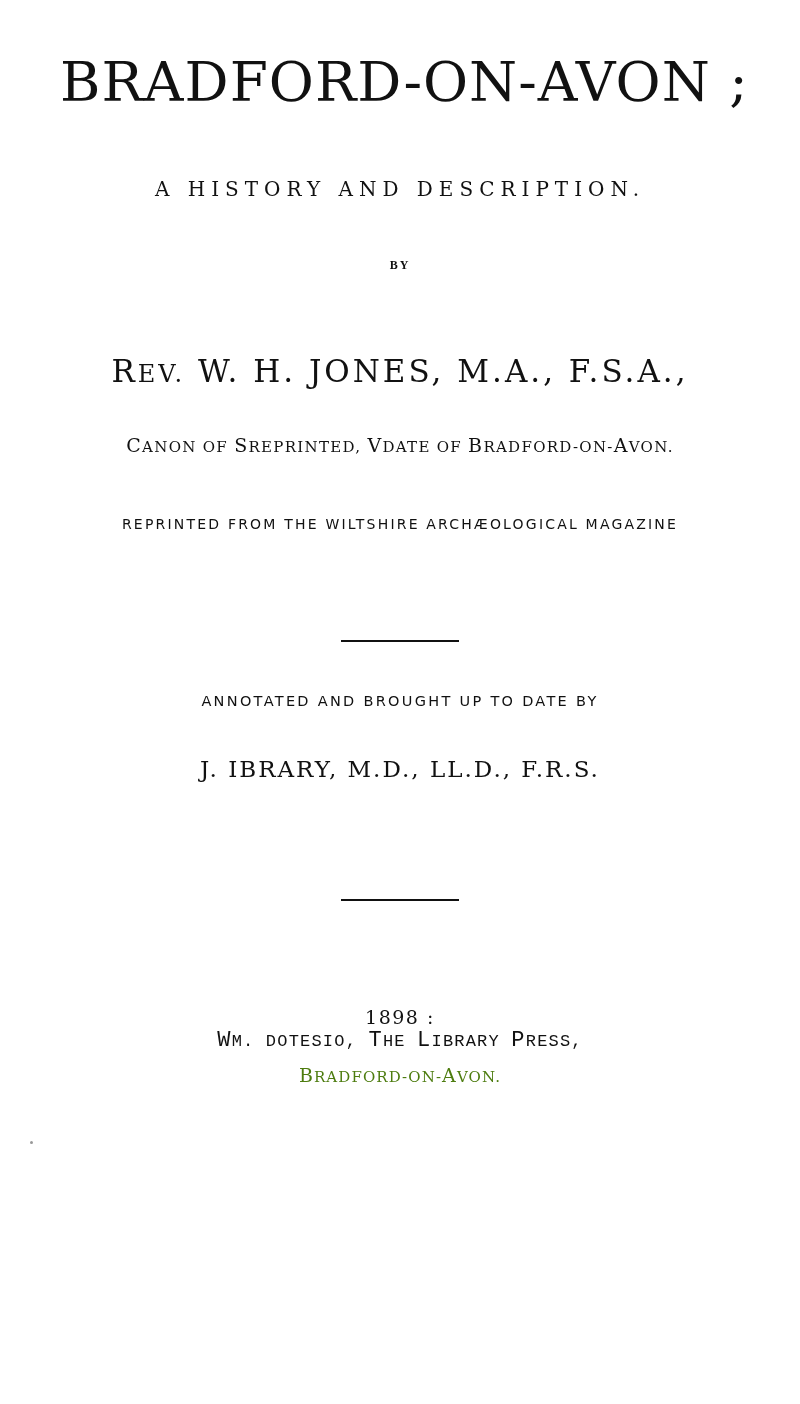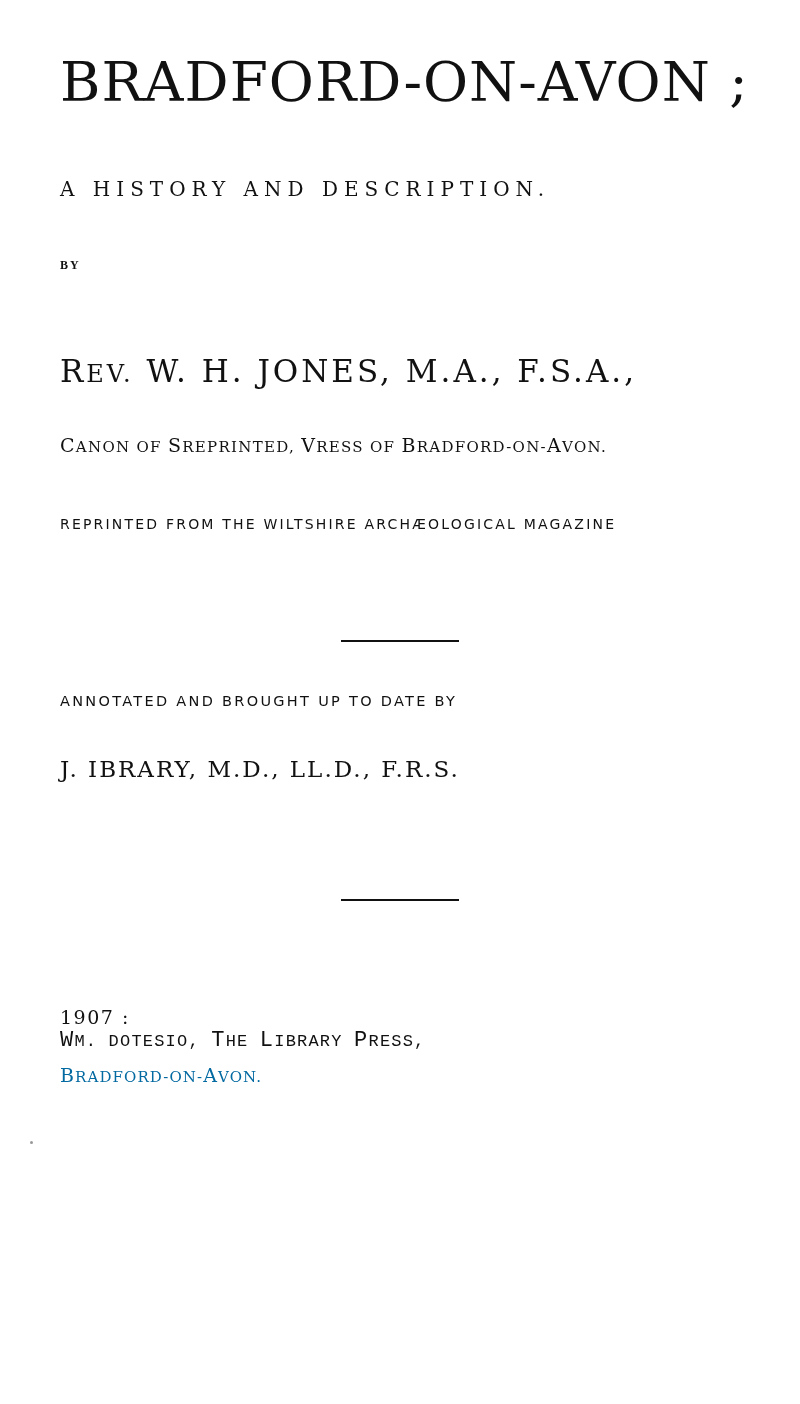--- a/index.html
+++ b/index.html
@@ -16,21 +16,21 @@
     overflow: hidden;
   }
   .page {
     width: 800px;
     height: 1404px;
     position: relative;
     box-sizing: border-box;
     padding: 0 60px;
   }
   .line {
-    text-align: left;
+    text-align: center;
     white-space: nowrap;
   }
 
   
   .title-main {
     margin-top: 52px;
     font-family: "DejaVu Serif", serif;
     font-weight: 400;
     font-size: 55px;
     letter-spacing: 1px;
@@ -129,21 +129,21 @@
     font-size: 22px;
     letter-spacing: 1.2px;
     color: #111;
   }
   .imprint-pub .sc { font-size: 17px; }
   .imprint-place {
     margin-top: 11px;
     font-family: "DejaVu Serif", serif;
     font-size: 19px;
     letter-spacing: 1.1px;
-    color: #0369a1;
+    color: #4d7c0f;
   }
   .imprint-place .sc { font-size: 15px; }
 
   .speck {
     position: absolute;
     left: 30px;
     top: 1089px;
     width: 3px;
     height: 3px;
     background: #999;
@@ -159,38 +159,38 @@
 
   <div class="line subtitle">A HISTORY AND DESCRIPTION.</div>
 
   <div class="line byline-small">BY</div>
 
   <div class="line author">
     <span>R</span><span class="sc">EV.</span><span> W. H. JONES, M.A., F.S.A.,</span>
   </div>
 
   <div class="line author-roles">
-    <span>C</span><span class="sc">ANON OF </span><span>S</span><span class="sc">REPRINTED, </span><span>V</span><span class="sc">RESS OF </span><span>B</span><span class="sc">RADFORD-ON-</span><span>A</span><span class="sc">VON.</span>
+    <span>C</span><span class="sc">ANON OF </span><span>S</span><span class="sc">REPRINTED, </span><span>V</span><span class="sc">DATE OF </span><span>B</span><span class="sc">RADFORD-ON-</span><span>A</span><span class="sc">VON.</span>
   </div>
 
   <div class="line reprint">REPRINTED FROM THE WILTSHIRE ARCHÆOLOGICAL MAGAZINE</div>
 
   <div class="rule-wrap rule-1">
     <div class="rule"></div>
   </div>
 
   <div class="line annot-line">ANNOTATED AND BROUGHT UP TO DATE BY</div>
 
   <div class="line annot-name">J. IBRARY, M.D., LL.D., F.R.S.</div>
 
   <div class="rule-wrap rule-2">
     <div class="rule"></div>
   </div>
 
-  <div class="line imprint-year">1907 :</div>
+  <div class="line imprint-year">1898 :</div>
 
   <div class="line imprint-pub">
     <span>W</span><span class="sc">M. DOTESIO, </span><span>T</span><span class="sc">HE </span><span>L</span><span class="sc">IBRARY </span><span>P</span><span class="sc">RESS,</span>
   </div>
 
   <div class="line imprint-place">
     <span>B</span><span class="sc">RADFORD-ON-</span><span>A</span><span class="sc">VON.</span>
   </div>
 
   <div class="speck"></div>

